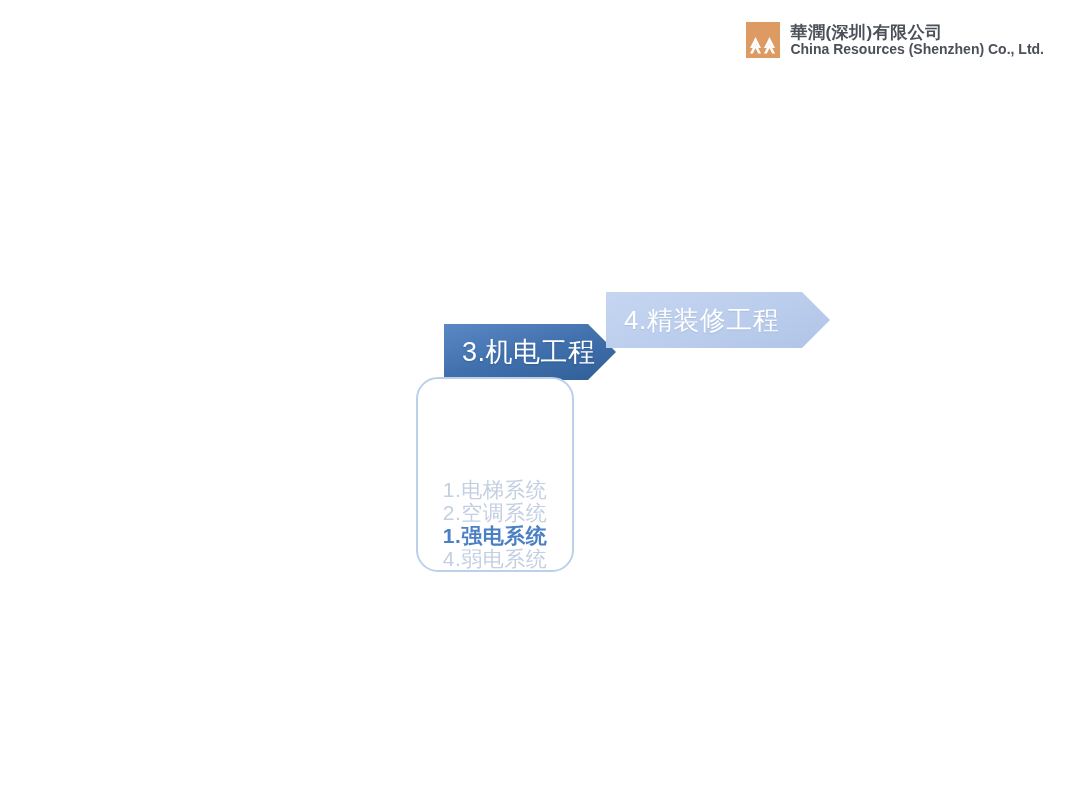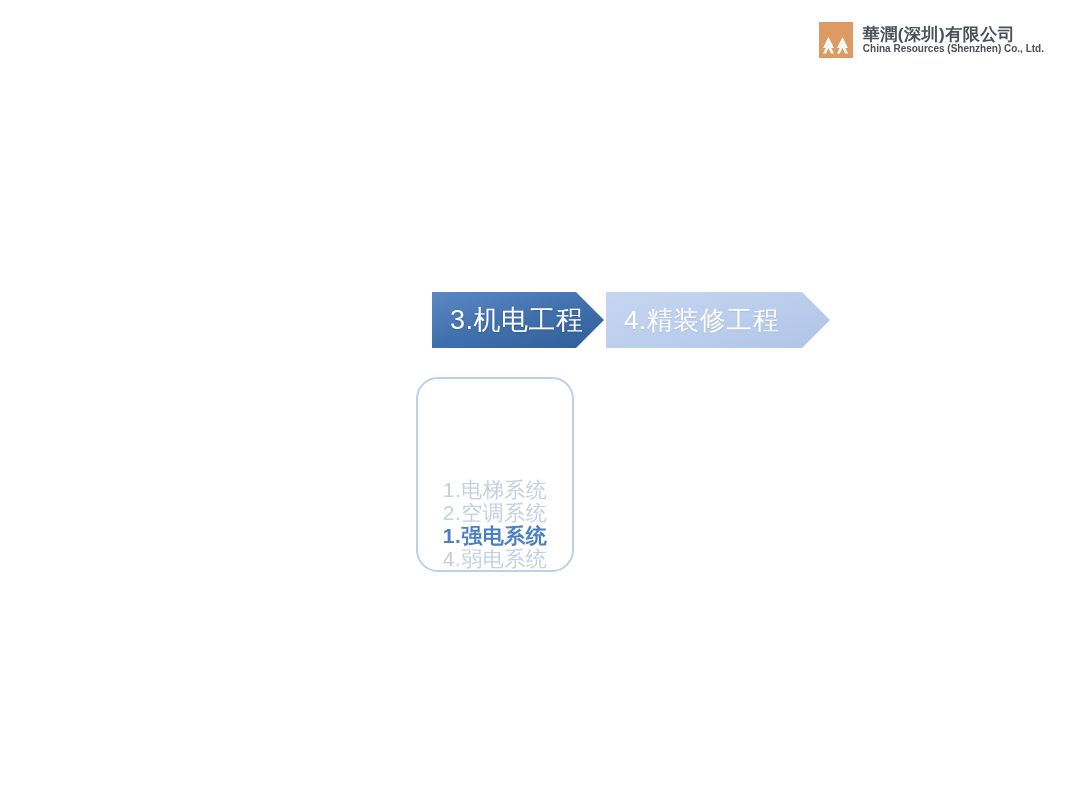--- a/index.html
+++ b/index.html
@@ -44,21 +44,21 @@
     line-height: 1.05;
   }
   .brand-cn {
     font-size: 17px;
     color: #4b4f58;
     font-weight: 700;
     letter-spacing: 0.5px;
     white-space: nowrap;
   }
   .brand-en {
-    font-size: 10px;
+    font-size: 14px;
     color: #4b4f58;
     font-weight: 700;
     margin-top: 0;
     white-space: nowrap;
   }
 
   
   .process-row {
     position: absolute;
     left: 0;
@@ -79,21 +79,21 @@
     display: block;
     padding-left: 18px;
     font-size: 26px;
     color: #ffffff;
     white-space: nowrap;
     letter-spacing: 0.5px;
     text-shadow: 0 1px 1px rgba(120,140,180,0.25);
   }
   .chev.c1 { left: 12px;  width: 196px; background: linear-gradient(160deg,#cfdcf3 0%, #c2d2ee 55%, #b9cbea 100%); }
   .chev.c2 { left: 218px; width: 196px; background: linear-gradient(160deg,#c9d8f2 0%, #bdcfec 55%, #b3c6e8 100%); }
-  .chev.c3 { left: 432px; width: 172px; background: linear-gradient(165deg,#5b88c4 0%, #4171ad 50%, #2f5d97 100%); }
+  .chev.c3 { left: 444px; width: 172px; background: linear-gradient(165deg,#5b88c4 0%, #4171ad 50%, #2f5d97 100%); margin-top: 32px; }
   .chev.c3 .chev-label { font-size: 27px; text-shadow: 0 1px 2px rgba(30,60,110,0.35); }
   .chev.c4 { left: 606px; width: 224px; background: linear-gradient(160deg,#c6d6f1 0%, #bacdec 55%, #b0c4e8 100%); }
   .chev.c5 { left: 840px; width: 224px; background: linear-gradient(160deg,#c6d6f1 0%, #bacdec 55%, #b0c4e8 100%); }
 
   
   .sublist {
     position: absolute;
     left: 416px;
     top: 377px;
     width: 158px;

